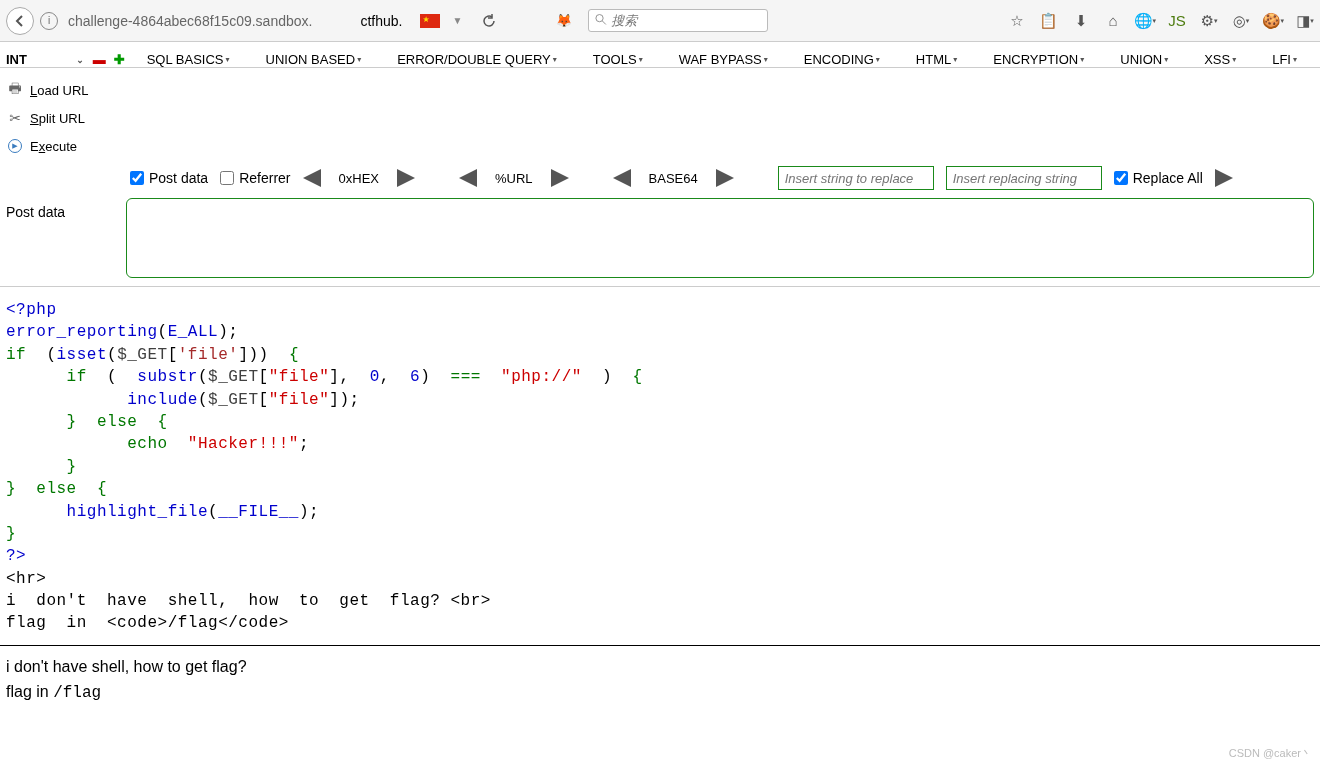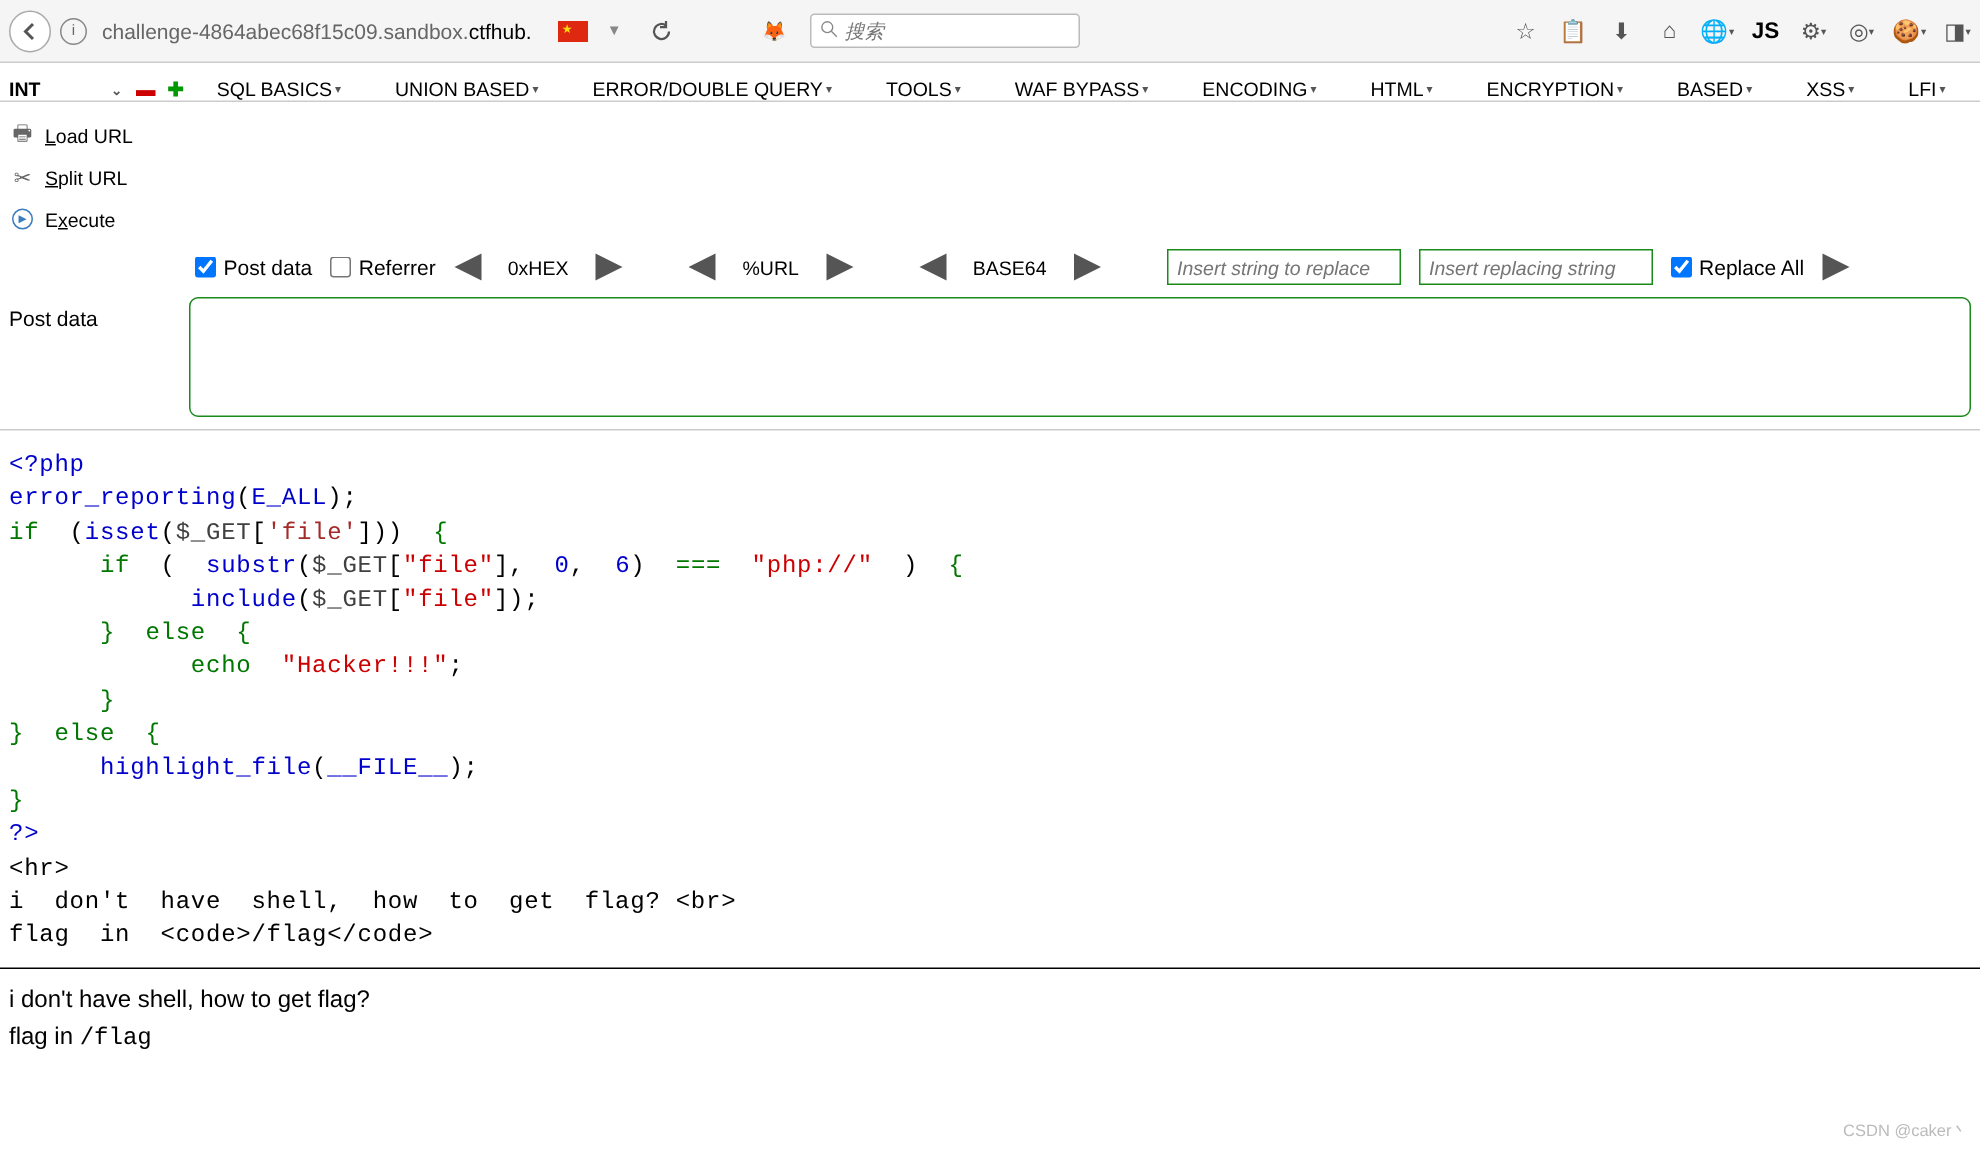--- a/index.html
+++ b/index.html
@@ -2,33 +2,33 @@
 <html><head>
 <meta charset="utf-8">
 <style>
 * { box-sizing: border-box; margin: 0; padding: 0; }
 body { font-family: Arial, sans-serif; font-size: 13px; background: #fff; color: #000; width: 1320px; }
 
 
 .browser-bar { height: 42px; background: #f5f5f5; border-bottom: 1px solid #ccc; display: flex; align-items: center; padding: 0 6px; gap: 6px; }
 .back-btn { width: 28px; height: 28px; border: 1px solid #aaa; border-radius: 14px; display: flex; align-items: center; justify-content: center; background: #fff; cursor: pointer; }
 .info-btn { width: 18px; height: 18px; border: 1px solid #888; border-radius: 50%; display: flex; align-items: center; justify-content: center; font-size: 10px; color: #666; }
-.url-bar { display: flex; align-items: flex-start; flex: 0 0 auto; font-size: 14px; color: #666; padding: 0 4px; }
+.url-bar { display: flex; align-items: flex-start; flex: 0 0 auto; font-size: 14px; color: #666; padding: 0 4px; gap: 48px; }
 .url-bar .domain { color: #000; }
 .flag-cn { width: 20px; height: 14px; background: #de2910; position: relative; margin-left: 8px; }
 .flag-cn::before { content: "★"; color: #ffde00; font-size: 8px; position: absolute; left: 2px; top: 1px; }
 .dropdown-arrow { color: #888; font-size: 10px; margin: 0 6px; }
 .refresh-btn { width: 22px; height: 22px; display: flex; align-items: center; justify-content: center; color: #555; margin: 0 4px; cursor: pointer; }
 .spacer { flex: 1; }
 .fox-icon { width: 20px; height: 20px; color: #e67e22; display:flex; align-items:center; justify-content:center; margin: 0 8px; }
 .search-box { display: flex; align-items: flex-start; border: 1px solid #bbb; border-radius: 3px; padding: 3px 6px; width: 180px; background: #fff; }
 .search-box input { border: none; outline: none; font-size: 13px; width: 100%; font-style: italic; color: #888; }
 .toolbar-icons { display: flex; align-items: center; gap: 14px; margin-left: 14px; color: #555; }
 .toolbar-icons .icon { width: 18px; height: 18px; display: flex; align-items: center; justify-content: center; cursor: pointer; font-size: 15px; }
-.js-icon { color: #000000; font-weight: bold; font-size: 13px; }
+.js-icon { color: #4d7c0f; font-weight: normal; font-size: 13px; }
 
 
 .hackbar-menu { height: 26px; background: #fff; border-bottom: 1px solid #ccc; display: flex; align-items: flex-end; padding: 0 6px; gap: 2px; font-size: 13px; }
 .hb-int { display: flex; align-items: center; font-weight: bold; width: 88px; }
 .hb-int-dd { font-size: 9px; color: #555; margin-left: auto; margin-right: 4px; }
 .hb-minus { color: #c00; font-weight: bold; margin: 0 3px; }
 .hb-plus { color: #090; font-weight: bold; margin: 0 3px; }
 .hb-menu-item { display: inline-flex; align-items: center; margin: 0 17px; cursor: pointer; font-size: 13px; white-space: nowrap; }
 .hb-menu-item .caret { font-size: 8px; margin-left: 2px; color: #555; }
 
@@ -158,21 +158,21 @@
     </span>
   <span class="hb-menu-item">
       <span>HTML</span>
       <span class="caret">▾</span>
     </span>
   <span class="hb-menu-item">
       <span>ENCRYPTION</span>
       <span class="caret">▾</span>
     </span>
   <span class="hb-menu-item">
-      <span>BASED</span>
+      <span>UNION</span>
       <span class="caret">▾</span>
     </span>
   <span class="hb-menu-item">
       <span>XSS</span>
       <span class="caret">▾</span>
     </span>
   <span class="hb-menu-item">
       <span>LFI</span>
       <span class="caret">▾</span>
     </span>

